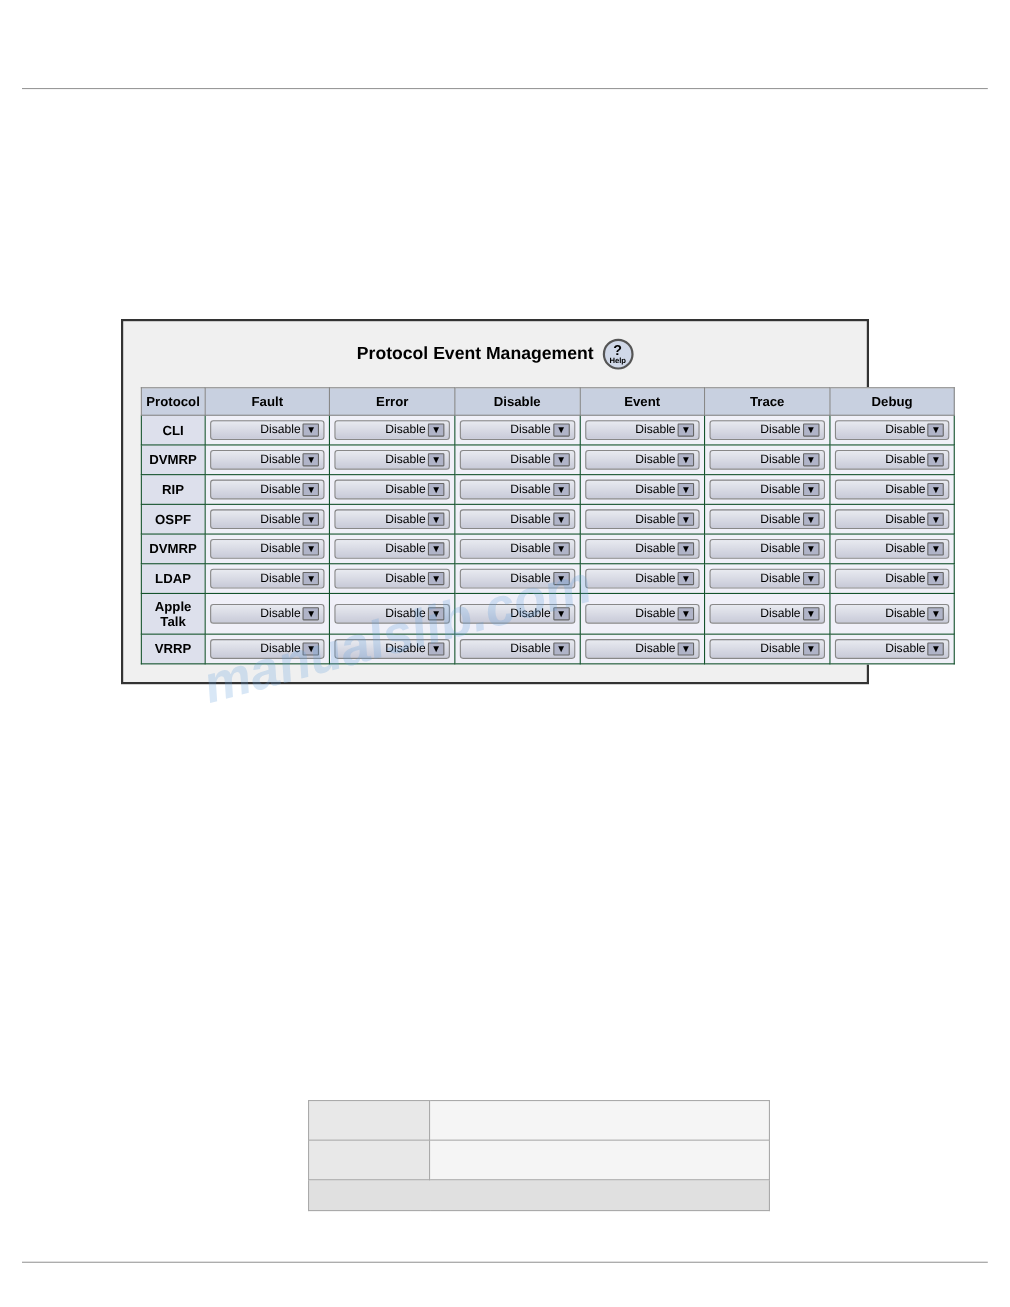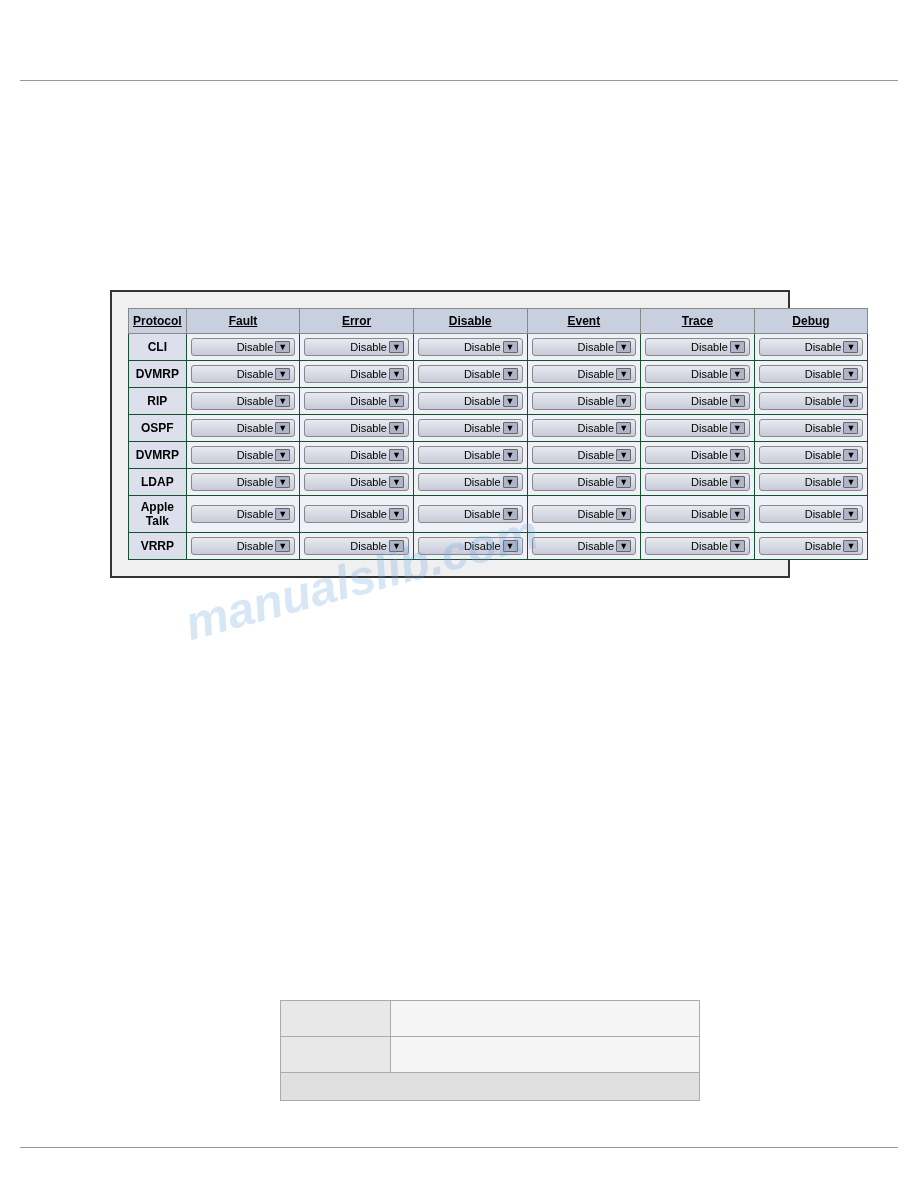--- a/index.html
+++ b/index.html
@@ -101,21 +101,20 @@
       background: #fff;
     }
 
     .event-table th {
       background: #c8d0e0;
       border: 1px solid #888;
       padding: 5px 4px;
       text-align: center;
       font-weight: bold;
       font-size: 12px;
-      text-decoration: underline;
     }
 
     .event-table td {
       border: 1px solid #14532d;
       padding: 4px 4px;
       text-align: center;
       background: #f0f0f8;
     }
 
     .event-table td:first-child {
@@ -203,20 +202,27 @@
   </style>
 </head>
 <body>
 
 <div class="top-line"></div>
 <div class="bottom-line"></div>
 
 <div class="watermark">manualslib.com</div>
 
 <div class="main-panel">
+  <div class="panel-title-row">
+    <span class="panel-title">Protocol Event Management</span>
+    <div class="help-icon">
+      <span class="help-q">?</span>
+      <span class="help-label">Help</span>
+    </div>
+  </div>
 
   <table class="event-table">
     <thead>
       <tr>
         <th>Protocol</th>
         <th>Fault</th>
         <th>Error</th>
         <th>Disable</th>
         <th>Event</th>
         <th>Trace</th>

